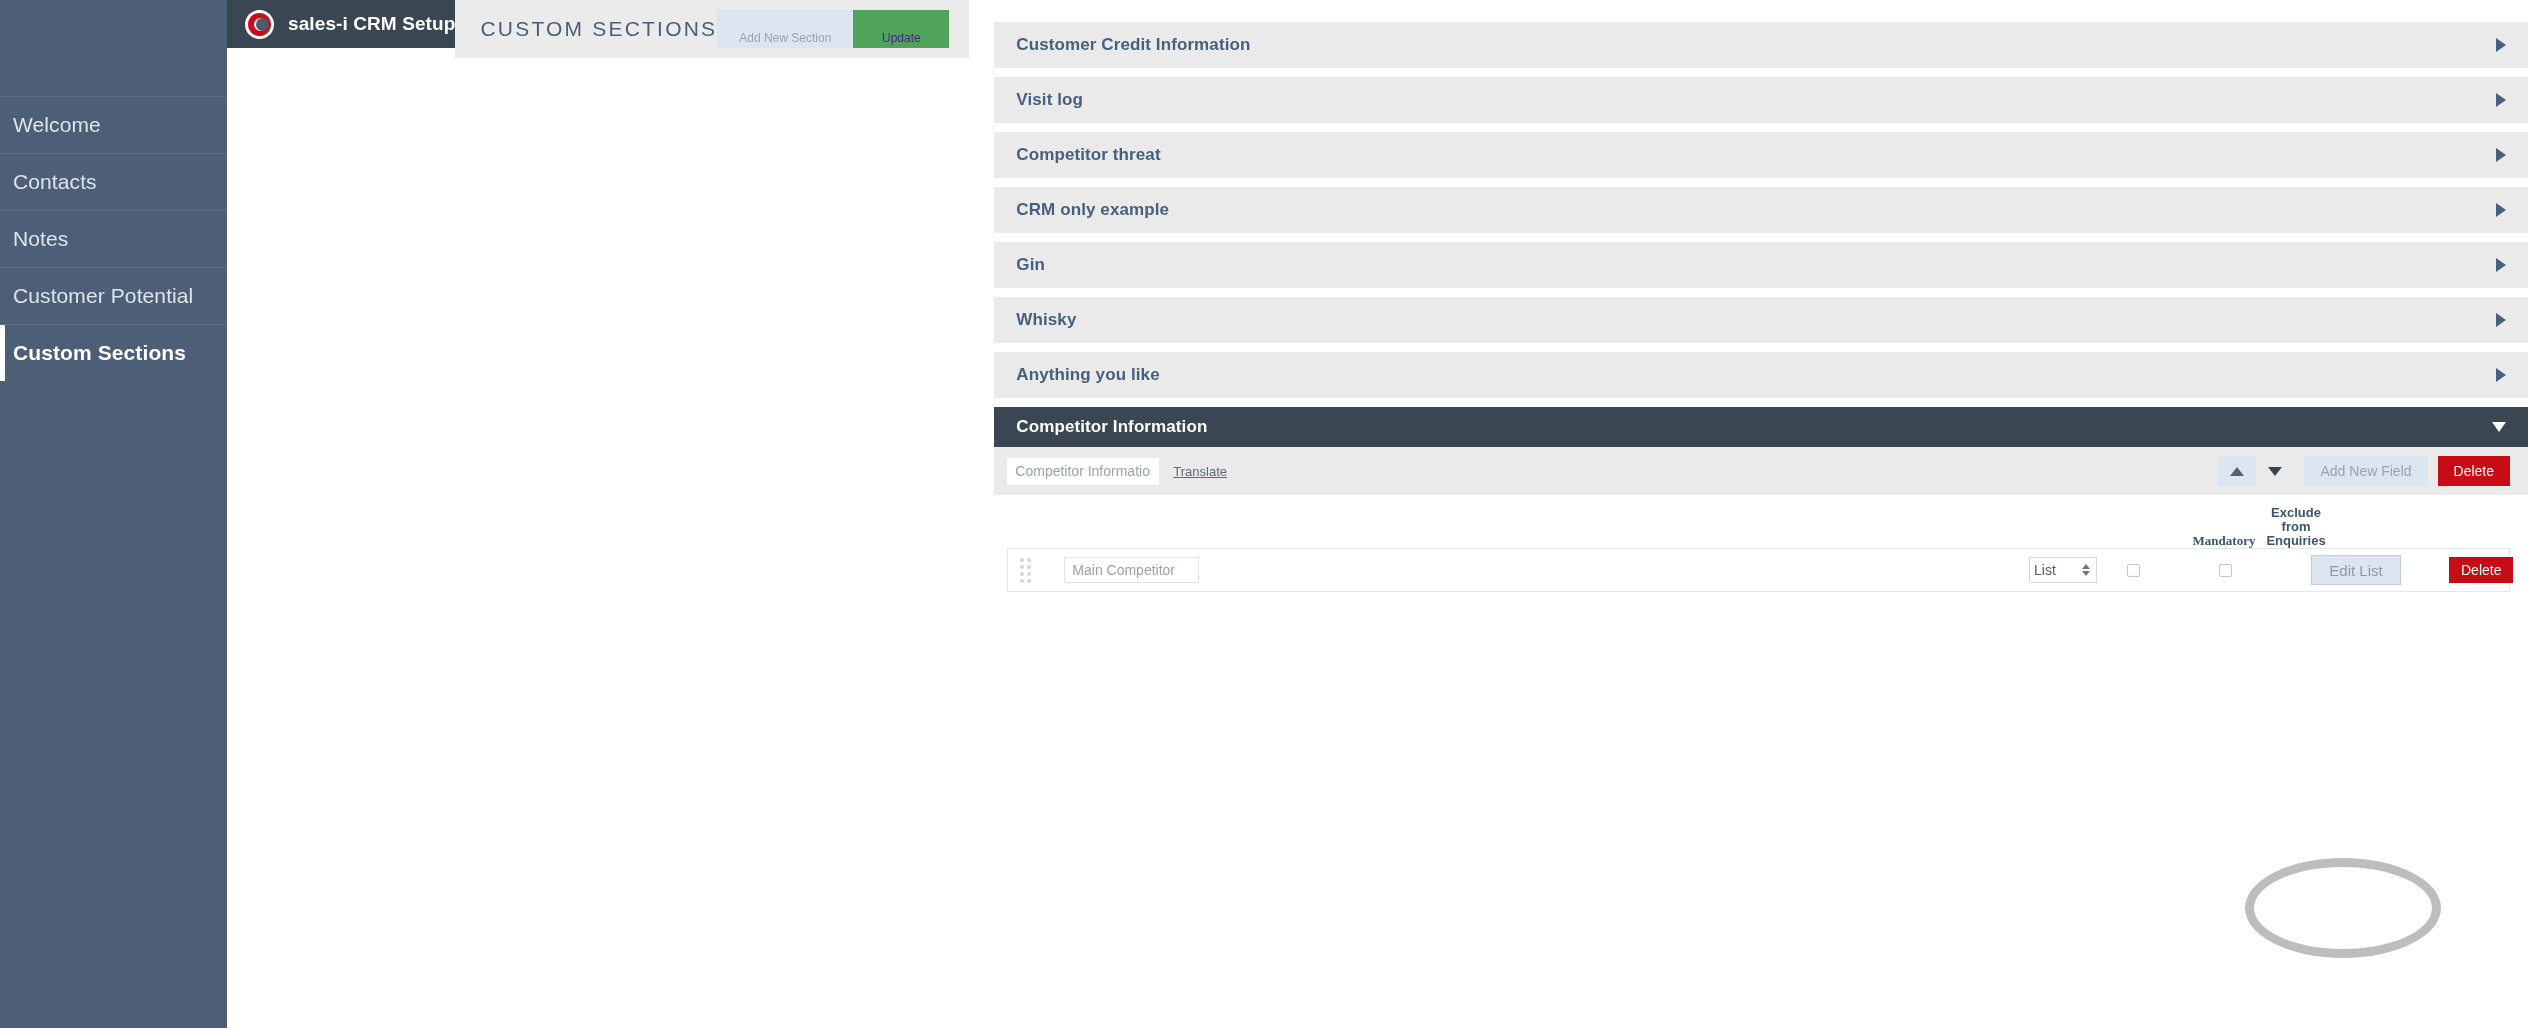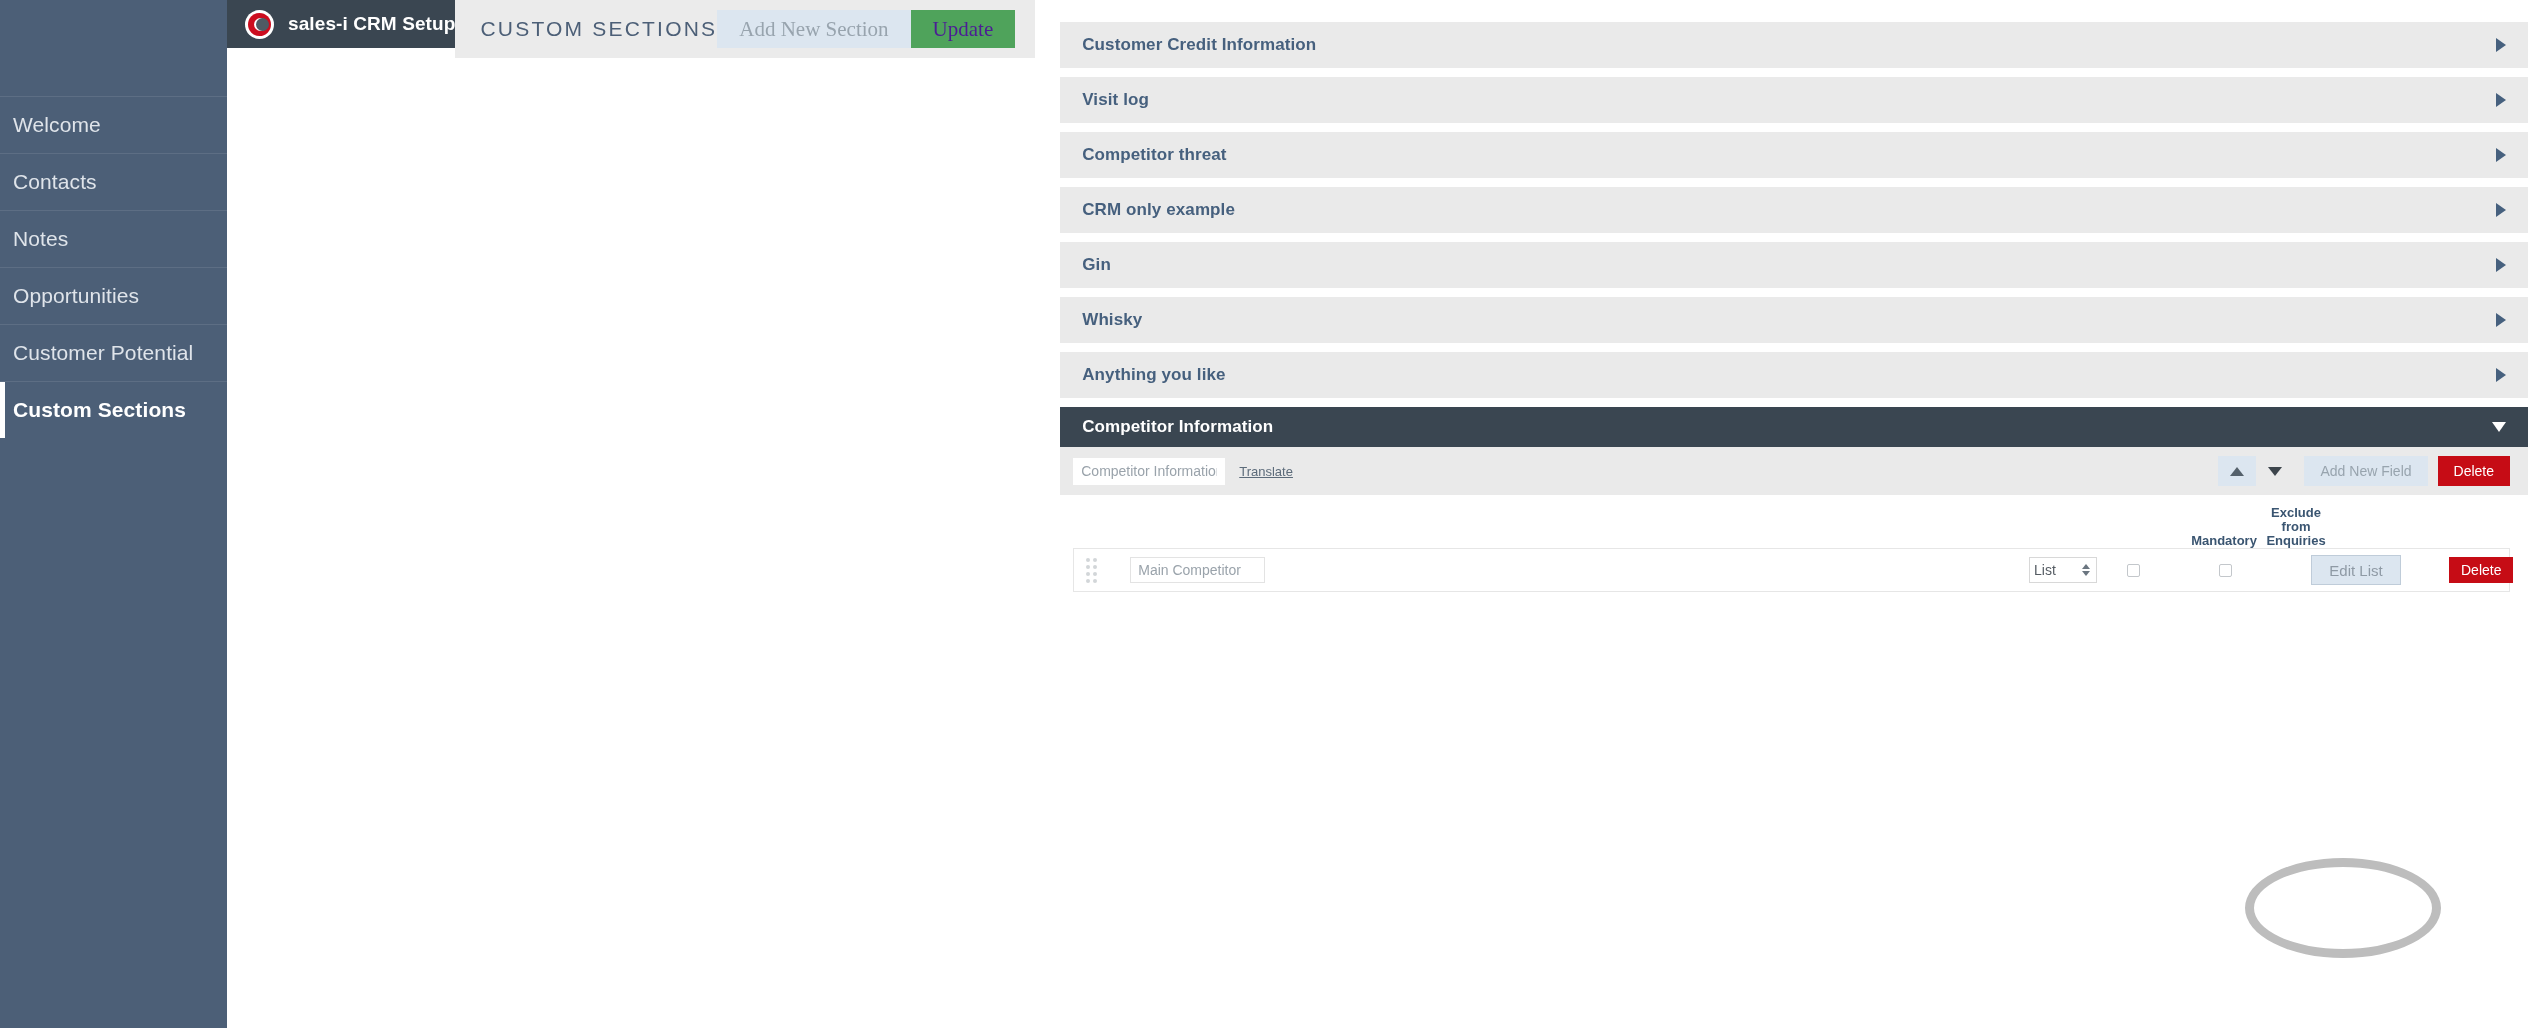--- a/index.html
+++ b/index.html
@@ -119,24 +119,24 @@
   }
   .page-title {
     color: #4c5f77;
     font-size: 21px;
     letter-spacing: 2.2px;
     font-weight: 400;
   }
   .header-actions { display: flex; align-items: stretch; height: 38px; }
   .btn {
     border: none;
-    font-family: Liberation Serif, serif;
-    font-size: 21px;
-    cursor: pointer;
-    padding: 0 22px;
+    font-family: Liberation Sans, sans-serif;
+    font-size: 12px;
+    cursor: pointer;
+    padding: 9px 22px;
     line-height: 38px;
     white-space: nowrap;
   }
   .btn-muted {
     background: #dce6f0;
     color: #98a4ae;
   }
   .btn-green {
     background: #4fa css;
   }
@@ -266,21 +266,21 @@
     padding-right: 0;
   }
   .col-h {
     color: #3a5571;
     font-size: 13px;
     font-weight: 700;
     text-align: center;
     line-height: 14px;
   }
   .col-type     { width: 78px; }
-  .col-mand     { width: 72px; }
+  .col-mand     { width: 72px; font-family: Liberation Serif, serif; }
   .col-excl     { width: 72px; }
   .col-edit     { width: 118px; }
   .col-del      { width: 60px; }
 
   .field-row {
     border: 1px solid #e6e6e6;
     height: 44px;
     display: flex;
     align-items: center;
     padding-left: 12px;
@@ -390,23 +390,20 @@
     <div class="nav-item">
       <span>Welcome</span>
     </div>
     <div class="nav-item">
       <span>Contacts</span>
     </div>
     <div class="nav-item">
       <span>Notes</span>
     </div>
     <div class="nav-item">
-      <span>Opportunities</span>
-    </div>
-    <div class="nav-item">
       <span>Customer Potential</span>
     </div>
     <div class="nav-item active">
       <span>Custom Sections</span>
     </div>
   </nav>
 
   <div class="main">
 
     <header class="topbar">

